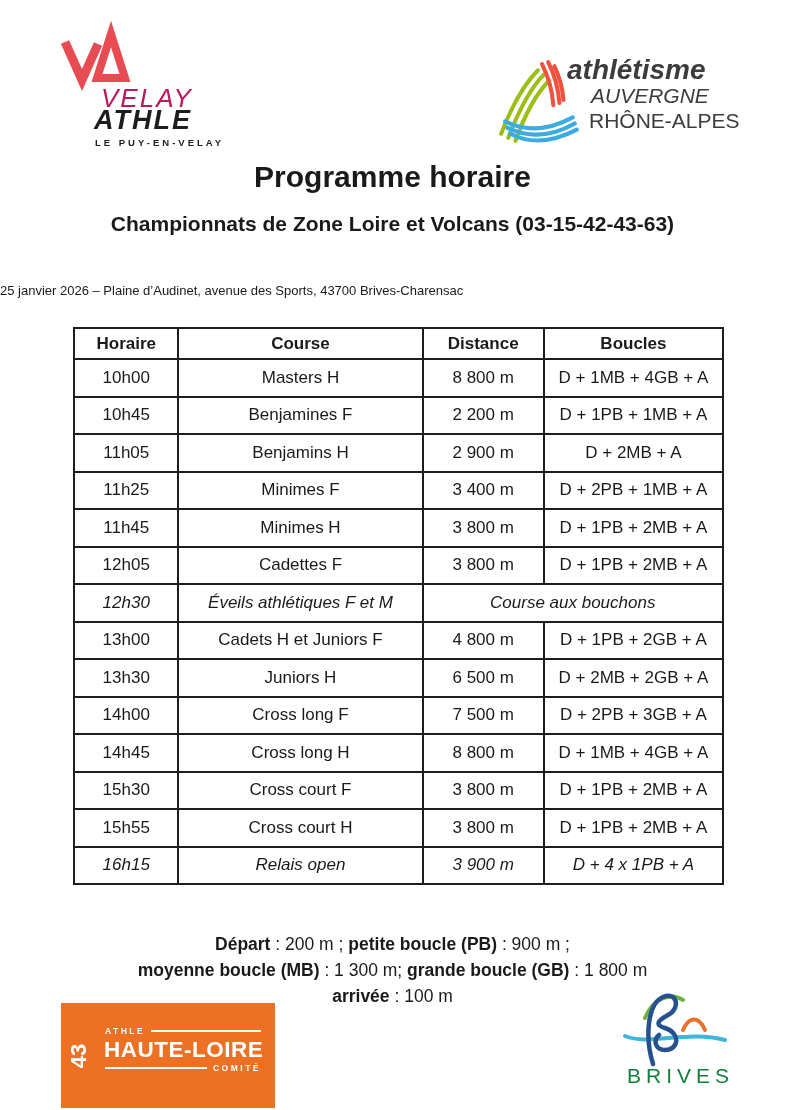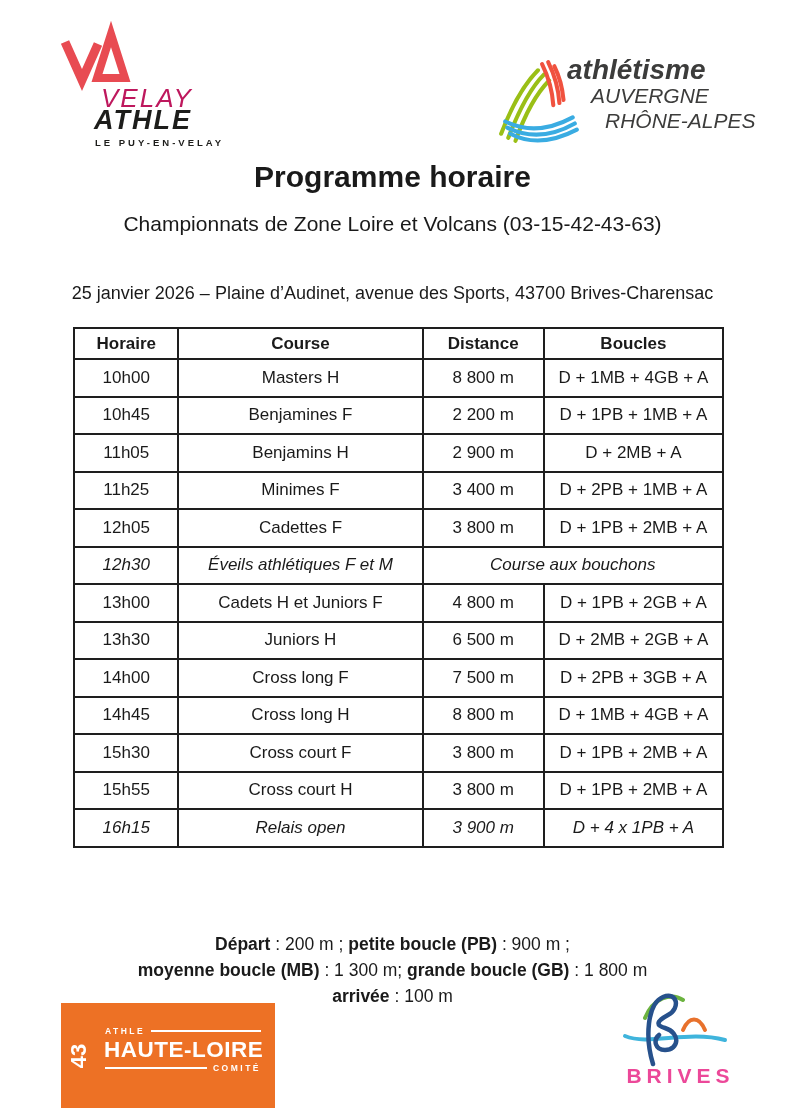--- a/index.html
+++ b/index.html
@@ -14,28 +14,28 @@
   .logo-velay { position:absolute; left:55px; top:25px; width:185px; height:135px; }
   .velay-mark { position:absolute; left:5px; top:3px; width:72px; height:56px; overflow:visible; }
   .velay-l1 { position:absolute; left:46px; top:58px; font-size:26px; font-weight:normal; font-style:italic; letter-spacing:2px; color:#be185d; }
   .velay-l2 { position:absolute; left:39px; top:80px; font-size:27px; font-weight:bold; font-style:italic; letter-spacing:2px; color:#1d1d1b; }
   .velay-l3 { position:absolute; left:40px; top:112px; font-size:9.5px; font-weight:bold; letter-spacing:3px; color:#1d1d1b; white-space:nowrap; }
 
   .logo-aura { position:absolute; left:495px; top:50px; width:268px; height:100px; }
   .aura-mark { position:absolute; left:0px; top:8px; width:90px; height:86px; overflow:visible; }
   .aura-l1 { position:absolute; left:72px; top:4px; font-size:28px; font-weight:bold; font-style:italic; color:#3c3c3b; }
   .aura-l2 { position:absolute; left:96px; top:34px; font-size:21px; font-style:italic; color:#3c3c3b; }
-  .aura-l3 { position:absolute; left:110px; top:59px; font-size:21px; font-style:italic; color:#3c3c3b; white-space:nowrap; }
+  .aura-l3 { position:absolute; left:94px; top:59px; font-size:21px; color:#3c3c3b; white-space:nowrap; }
 
   
   .title    { position:absolute; left:0; right:0; top:160px; text-align:center; font-size:30px; font-weight:bold; }
-  .subtitle { position:absolute; left:0; right:0; text-align:center; font-size:21px; font-weight:normal; }
+  .subtitle { position:absolute; left:0; right:0; text-align:center; font-size:21px; font-weight:bold; }
   .sub1 { top:212px; }
   .sub2 { top:245px; }
-  .dateline { position:absolute; left:0; right:0; top:283px; text-align:center; font-size:18px; }
+  .dateline { position:absolute; left:0; right:0; top:283px; font-size:13px; }
 
   
   table.schedule {
     position:absolute; left:73px; top:327px; width:651px;
     border-collapse:collapse; table-layout:fixed;
   }
   .schedule th, .schedule td {
     border:2px solid #1e1e1e; text-align:center; vertical-align:middle;
     font-size:17px; padding:0; overflow:hidden; white-space:nowrap;
   }
@@ -52,21 +52,21 @@
   .hl-top { position:absolute; left:44px; top:23px; right:14px; display:flex; align-items:center; }
   .hl-top-label { font-size:8.5px; font-weight:bold; letter-spacing:2.5px; color:#fff; }
   .hl-rule { flex:1; height:2.5px; background:#fff; margin-left:6px; }
   .hl-main { position:absolute; left:43px; top:34px; font-size:22.5px; font-weight:bold; letter-spacing:0.5px; color:#fff; white-space:nowrap; }
   .hl-bottom { position:absolute; left:44px; top:60px; right:14px; display:flex; align-items:center; }
   .hl-rule2 { flex:1; height:2.5px; background:#fff; margin-right:6px; }
   .hl-bottom-label { font-size:8.5px; font-weight:bold; letter-spacing:2.5px; color:#fff;text-align:center; }
 
   .logo-brives { position:absolute; left:598px; top:988px; width:165px; height:122px; text-align:center; }
   .brives-mark { position:absolute; left:25px; top:2px; width:104px; height:76px; overflow:visible; }
-  .brives-l1 { position:absolute; left:0; right:0; top:76px; font-size:21px; font-weight:bold; letter-spacing:5px; color:#ec4899; }
+  .brives-l1 { position:absolute; left:0; right:0; top:76px; font-size:21px; font-weight:normal; letter-spacing:5px; color:#15803d; }
   .brives-l2 { position:absolute; left:0; right:0; top:100px; font-size:14.5px; font-weight:bold; letter-spacing:0.5px; color:#1b7fae;margin-top:36px; }
 </style>
 </head>
 <body>
 
 <div class="page">
 
   <div class="logo-velay">
     <svg class="velay-mark" viewBox="0 0 70 56">
       <polyline points="4,14 21,52 37,16" fill="none" stroke="#e84b52" stroke-width="9"></polyline>
@@ -138,20 +138,26 @@
           <td>2 900 m</td>
           <td>D + 2MB + A</td>
         </tr>
         <tr>
           <td>11h25</td>
           <td>Minimes F</td>
           <td>3 400 m</td>
           <td>D + 2PB + 1MB + A</td>
         </tr>
         <tr>
+          <td>11h45</td>
+          <td>Minimes H</td>
+          <td>3 800 m</td>
+          <td>D + 1PB + 2MB + A</td>
+        </tr>
+        <tr>
           <td>12h05</td>
           <td>Cadettes F</td>
           <td>3 800 m</td>
           <td>D + 1PB + 2MB + A</td>
         </tr>
         <tr class="it">
           <td>12h30</td>
           <td>Éveils athlétiques F et M</td>
           <td colspan="2">Course aux bouchons</td>
         </tr>

